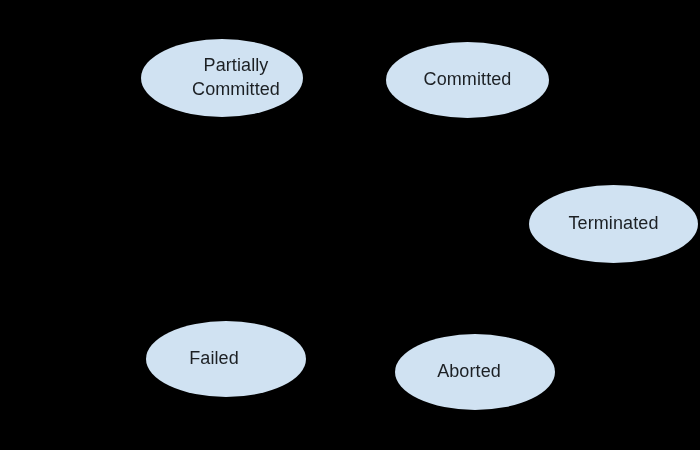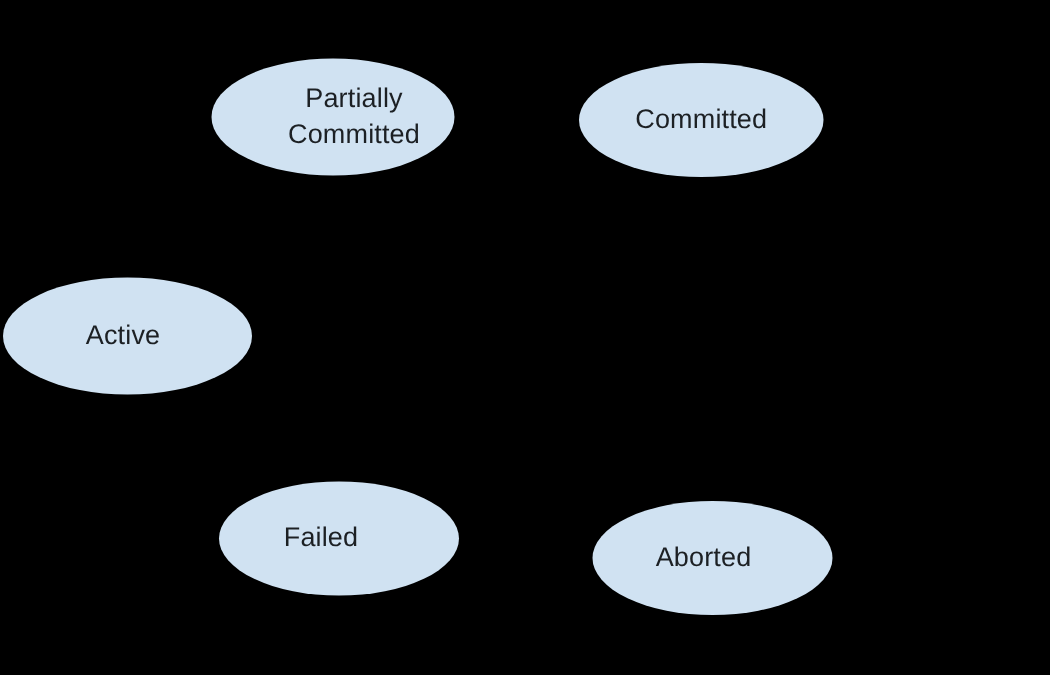--- a/index.html
+++ b/index.html
@@ -53,33 +53,33 @@
   .node-partially .node-label { transform: translateX(-9px); margin-left: 46px; }
   .node-failed .node-label    { transform: translateX(-12px); }
   .node-aborted .node-label   { transform: translateX(-6px); }
   .node-active .node-label    { transform: translateX(-3px); }
 </style>
 </head>
 <body>
 
 <div id="canvas">
 
-  <div class="node node-active">
-    <span class="node-label">Active</span>
-  </div>
 
   <div class="node node-partially">
     <span class="node-label">Partially
 Committed</span>
   </div>
 
   <div class="node node-committed">
     <span class="node-label">Committed</span>
   </div>
 
+  <div class="node node-terminated">
+    <span class="node-label">Terminated</span>
+  </div>
 
   <div class="node node-failed">
     <span class="node-label">Failed</span>
   </div>
 
   <div class="node node-aborted">
     <span class="node-label">Aborted</span>
   </div>
 
 </div>

